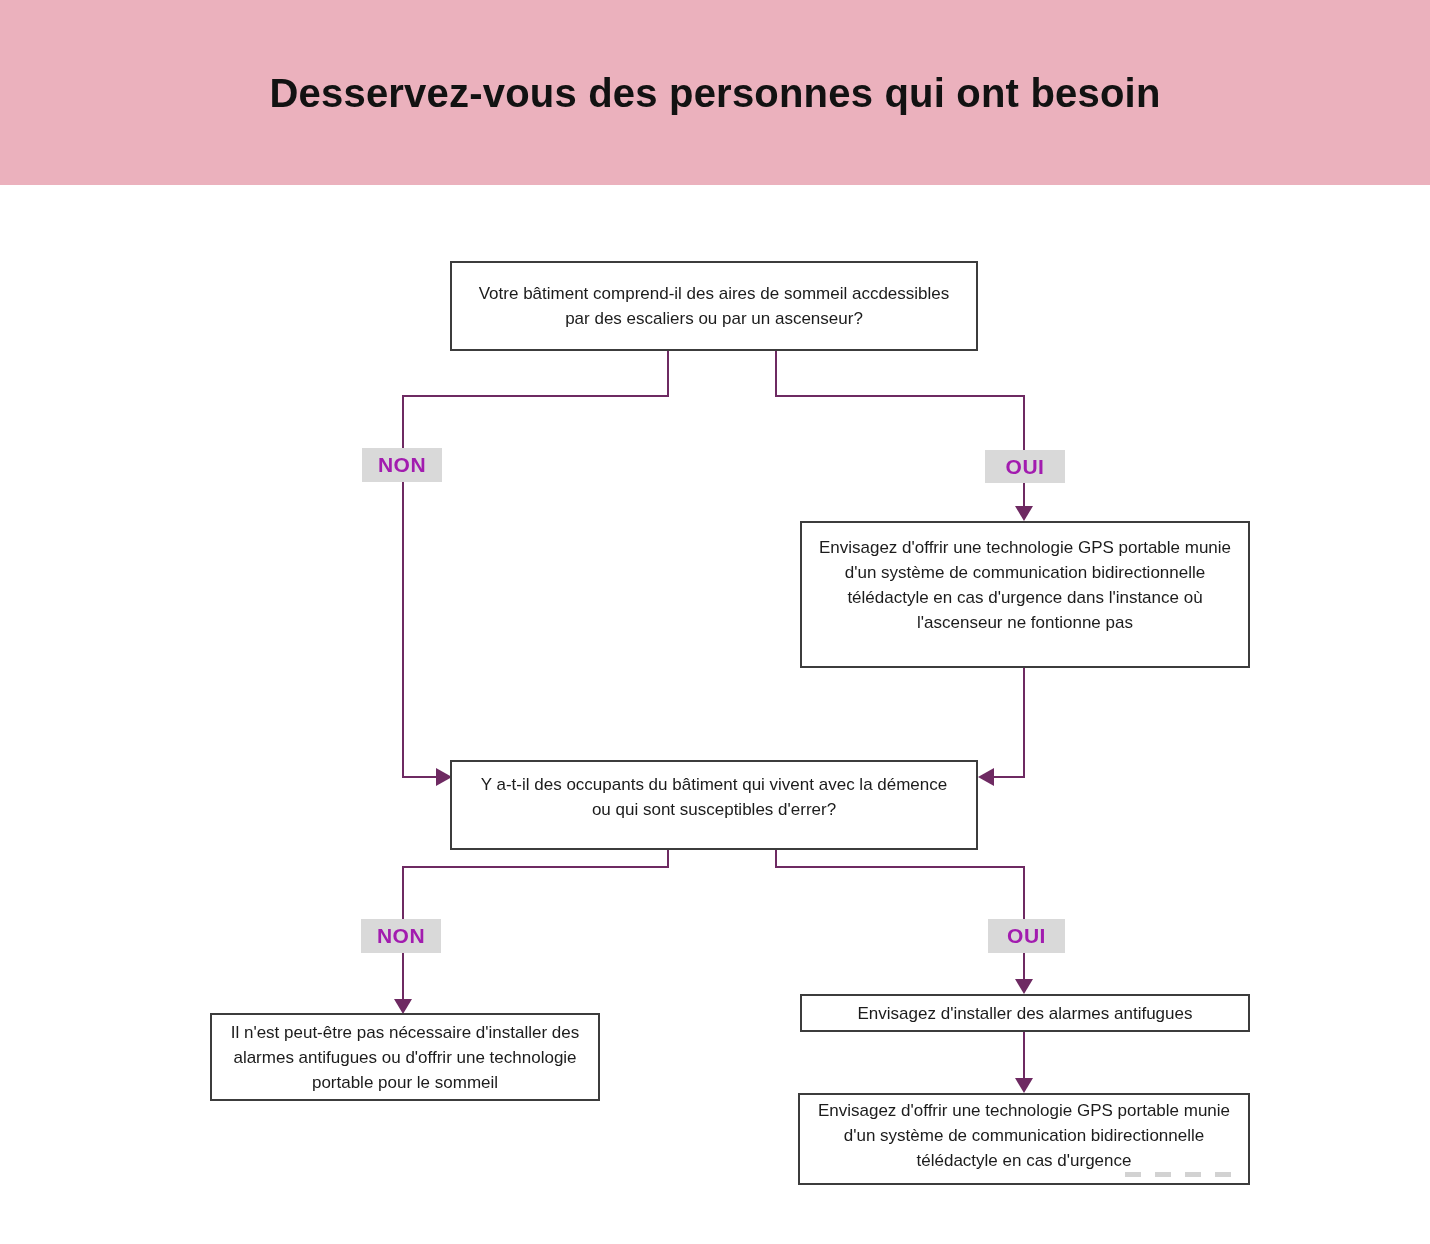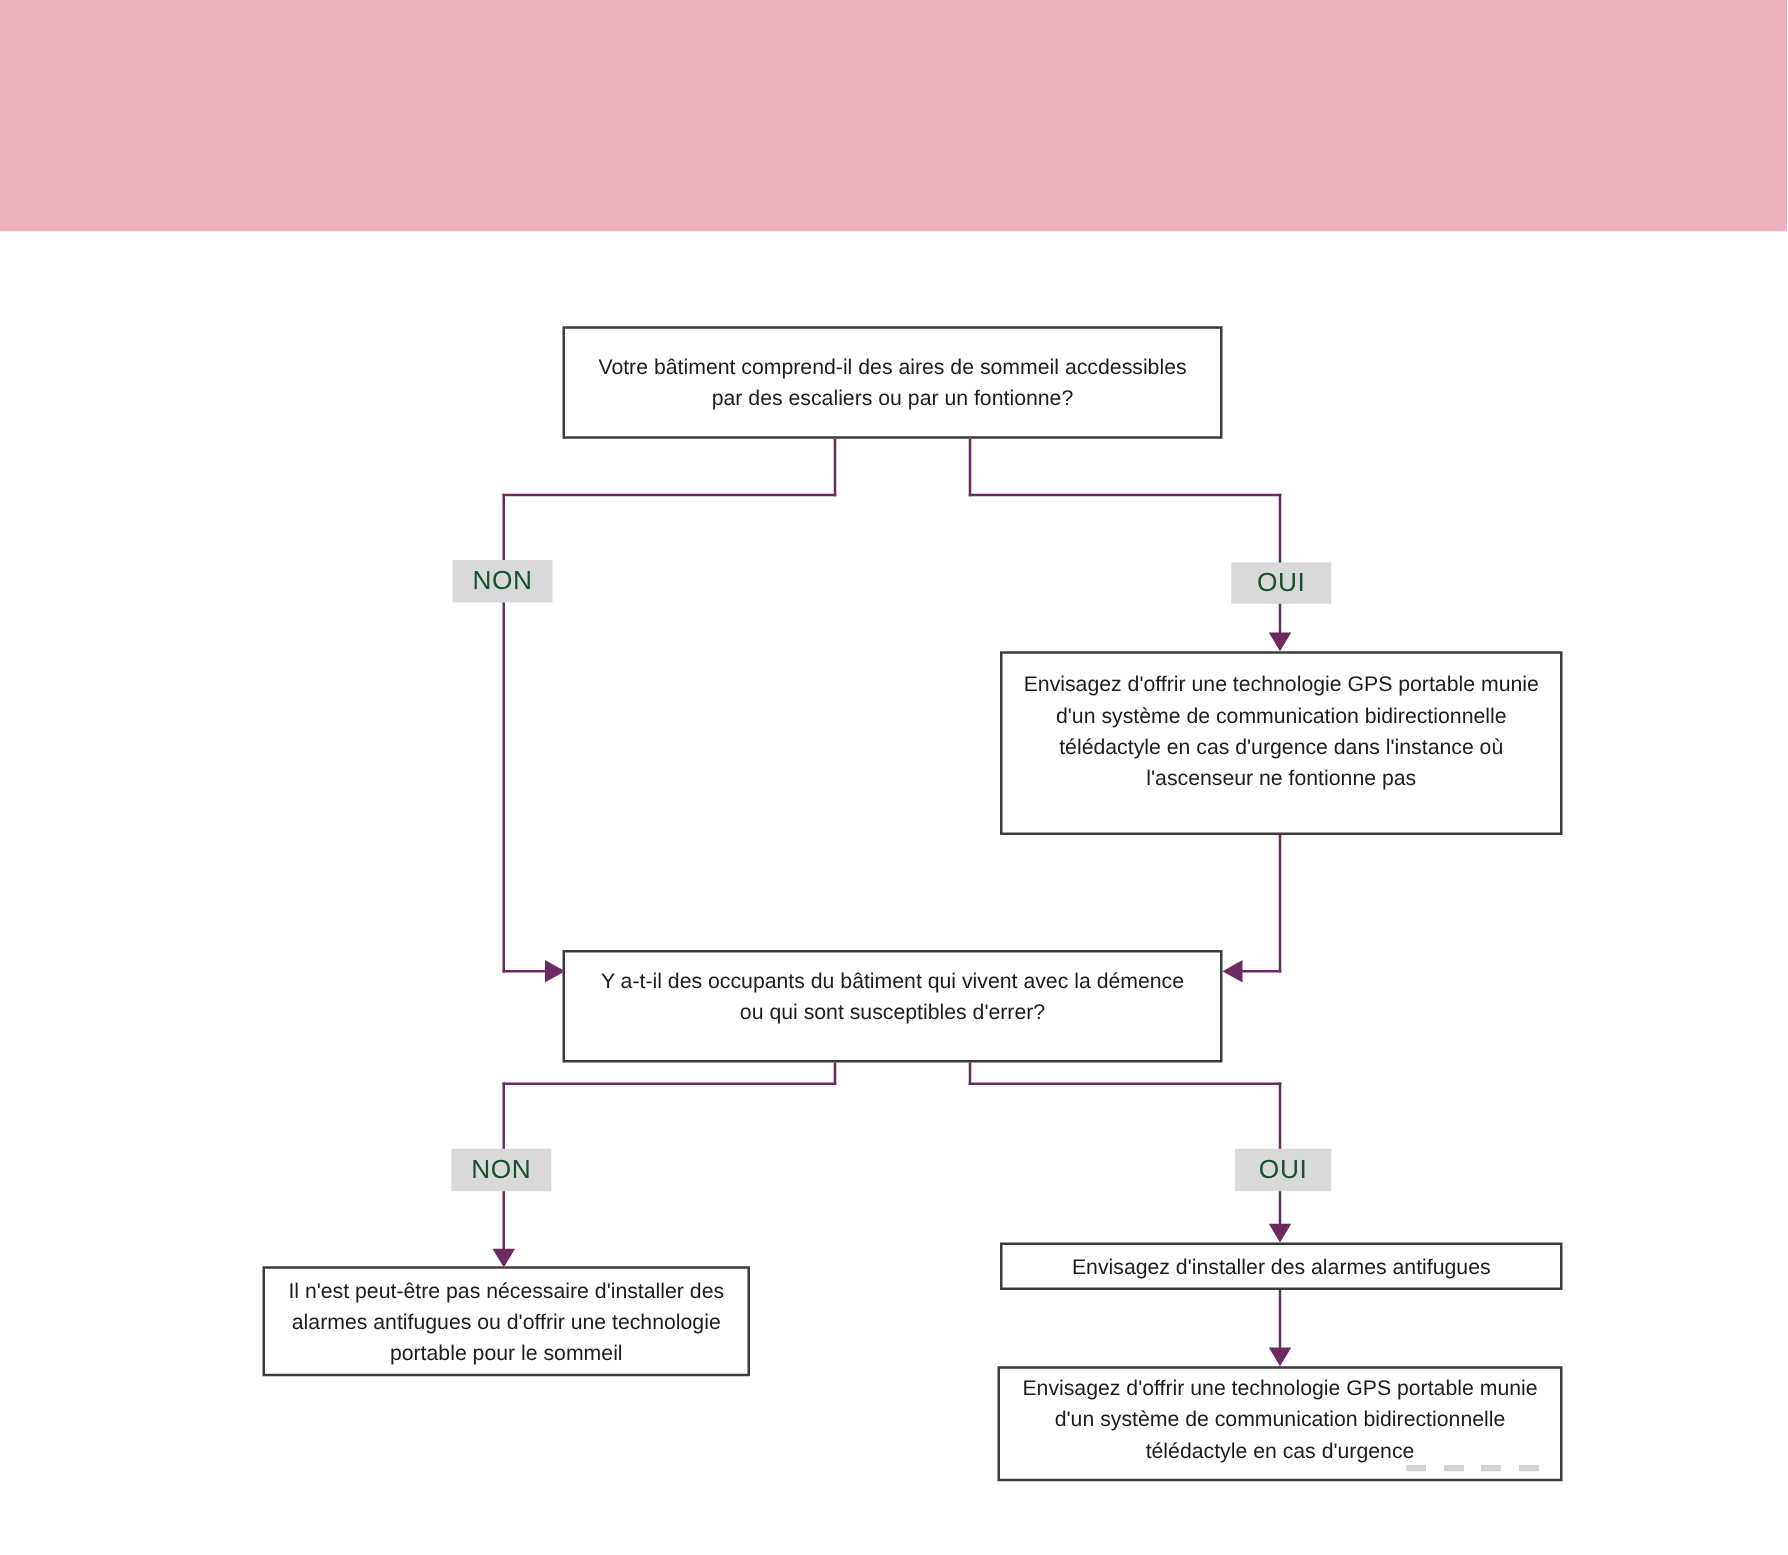--- a/index.html
+++ b/index.html
@@ -55,22 +55,22 @@
   .q1 { left: 450px; top: 261px;  width: 528px; height: 90px; }
   .r1 { left: 800px; top: 521px;  width: 450px; height: 147px; padding: 10px 16px 30px; }
   .q2 { left: 450px; top: 760px;  width: 528px; height: 90px; padding-bottom: 24px; }
   .r2 { left: 210px; top: 1013px; width: 390px; height: 88px; padding: 8px 10px; }
   .r3 { left: 800px; top: 994px;  width: 450px; height: 38px; padding: 4px 10px; }
   .r4 { left: 798px; top: 1093px; width: 452px; height: 92px; padding: 8px 16px 16px; }
   .tag {
     position: absolute;
     background: var(--tag, #d9d9d9);
     font-size: 21px;
-    font-weight: normal;
-    color: #14532d;
+    font-weight: bold;
+    color: #a21caf;
     display: flex;
     align-items: center;
     justify-content: center;
     letter-spacing: 0.5px;
     z-index: 3;
   }
   .t-non1 { left: 362px; top: 448px; width: 80px; height: 34px; }
   .t-oui1 { left: 985px; top: 450px; width: 80px; height: 33px; }
   .t-non2 { left: 361px; top: 919px; width: 80px; height: 34px; }
   .t-oui2 { left: 988px; top: 919px; width: 77px; height: 34px; }
@@ -87,20 +87,21 @@
     opacity: 0.45;
     z-index: 3;
   }
 </style>
 </head>
 <body>
 
 <div class="canvas">
 
   <header class="banner">
+    <div class="banner-line">Desservez-vous des personnes qui ont besoin</div>
   </header>
 
   <div class="seg" style="left:667px;top:351px;width:2px;height:46px"></div>
   <div class="seg" style="left:402px;top:395px;width:267px;height:2px"></div>
   <div class="seg" style="left:402px;top:395px;width:2px;height:383px"></div>
   <div class="seg" style="left:402px;top:776px;width:36px;height:2px"></div>
   <div class="arrow right" style="left:436px;top:768px"></div>
 
   <div class="seg" style="left:775px;top:351px;width:2px;height:46px"></div>
   <div class="seg" style="left:775px;top:395px;width:250px;height:2px"></div>
@@ -118,21 +119,21 @@
 
   <div class="seg" style="left:775px;top:823px;width:2px;height:45px"></div>
   <div class="seg" style="left:775px;top:866px;width:250px;height:2px"></div>
   <div class="seg" style="left:1023px;top:866px;width:2px;height:114px"></div>
   <div class="arrow down" style="left:1015px;top:979px"></div>
 
   <div class="seg" style="left:1023px;top:1032px;width:2px;height:48px"></div>
   <div class="arrow down" style="left:1015px;top:1078px"></div>
 
   <div class="node q1">
-    <span>Votre bâtiment comprend-il des aires de sommeil accdessibles par des escaliers ou par un fontionne?</span>
+    <span>Votre bâtiment comprend-il des aires de sommeil accdessibles par des escaliers ou par un ascenseur?</span>
   </div>
 
   <div class="node r1">
     <span>Envisagez d'offrir une technologie GPS portable munie d'un système de communication bidirectionnelle télédactyle en cas d'urgence dans l'instance où l'ascenseur ne fontionne pas</span>
   </div>
 
   <div class="node q2">
     <span>Y a-t-il des occupants du bâtiment qui vivent avec la démence ou qui sont susceptibles d'errer?</span>
   </div>
 

